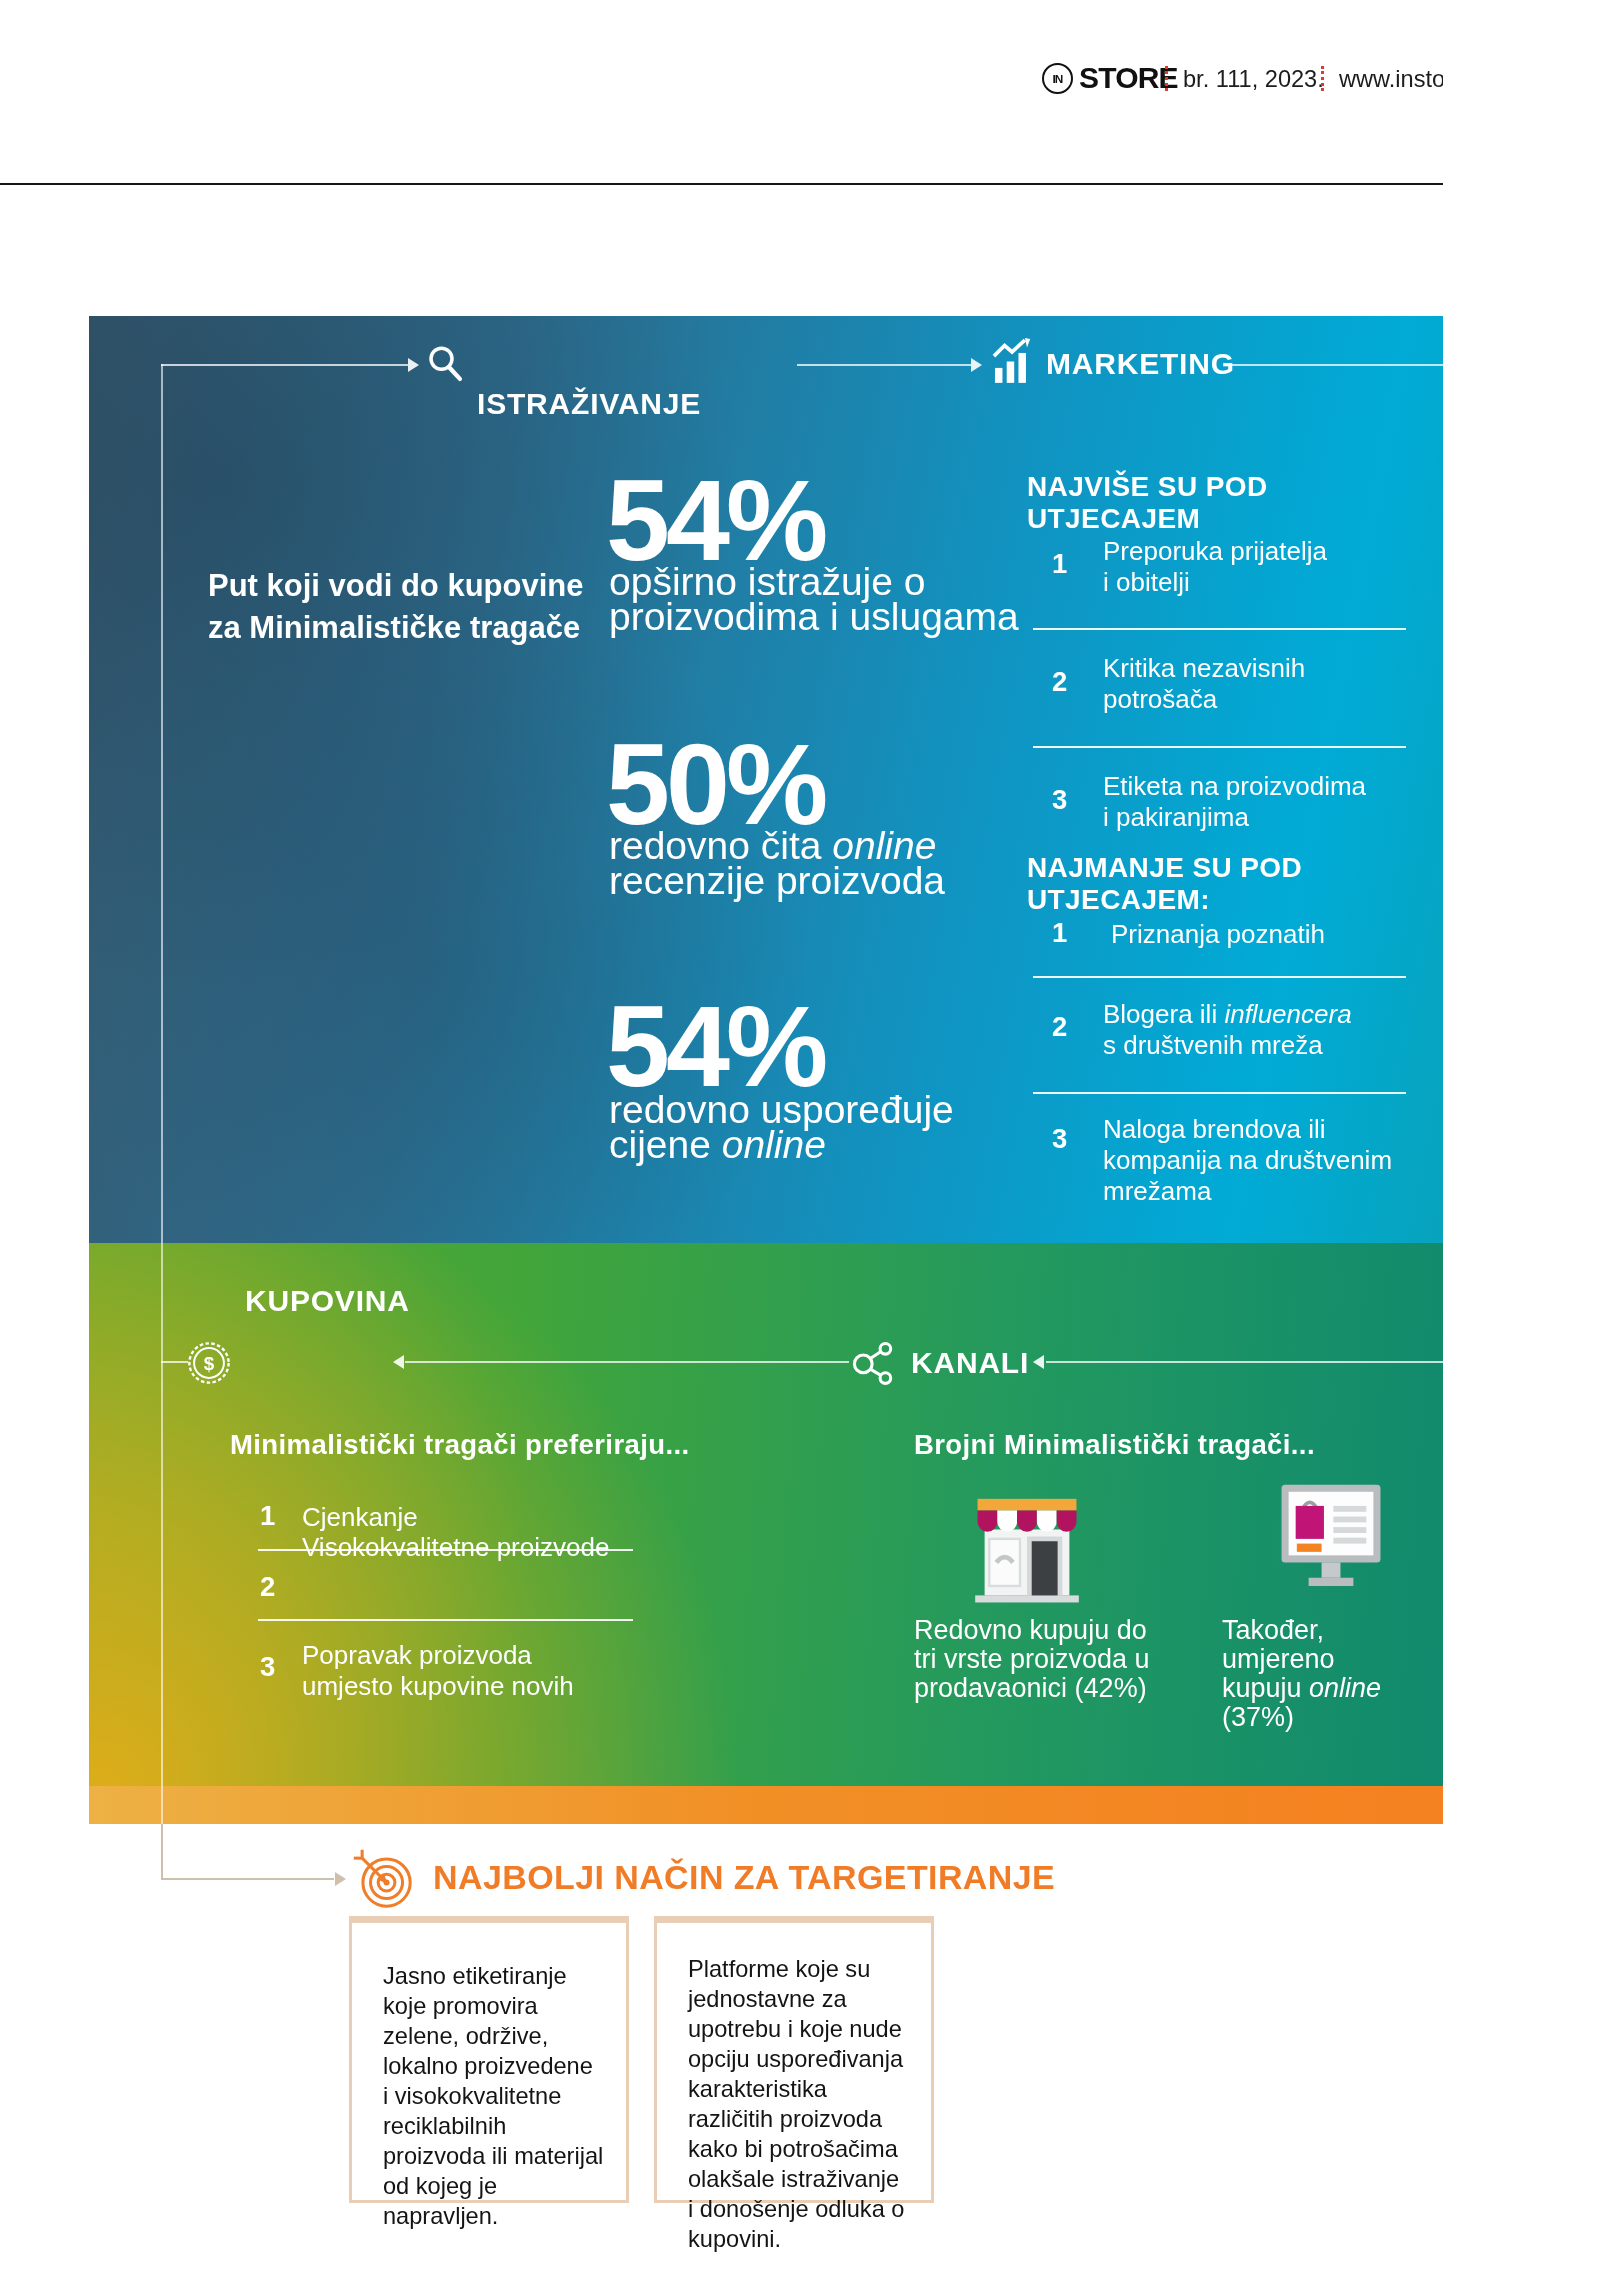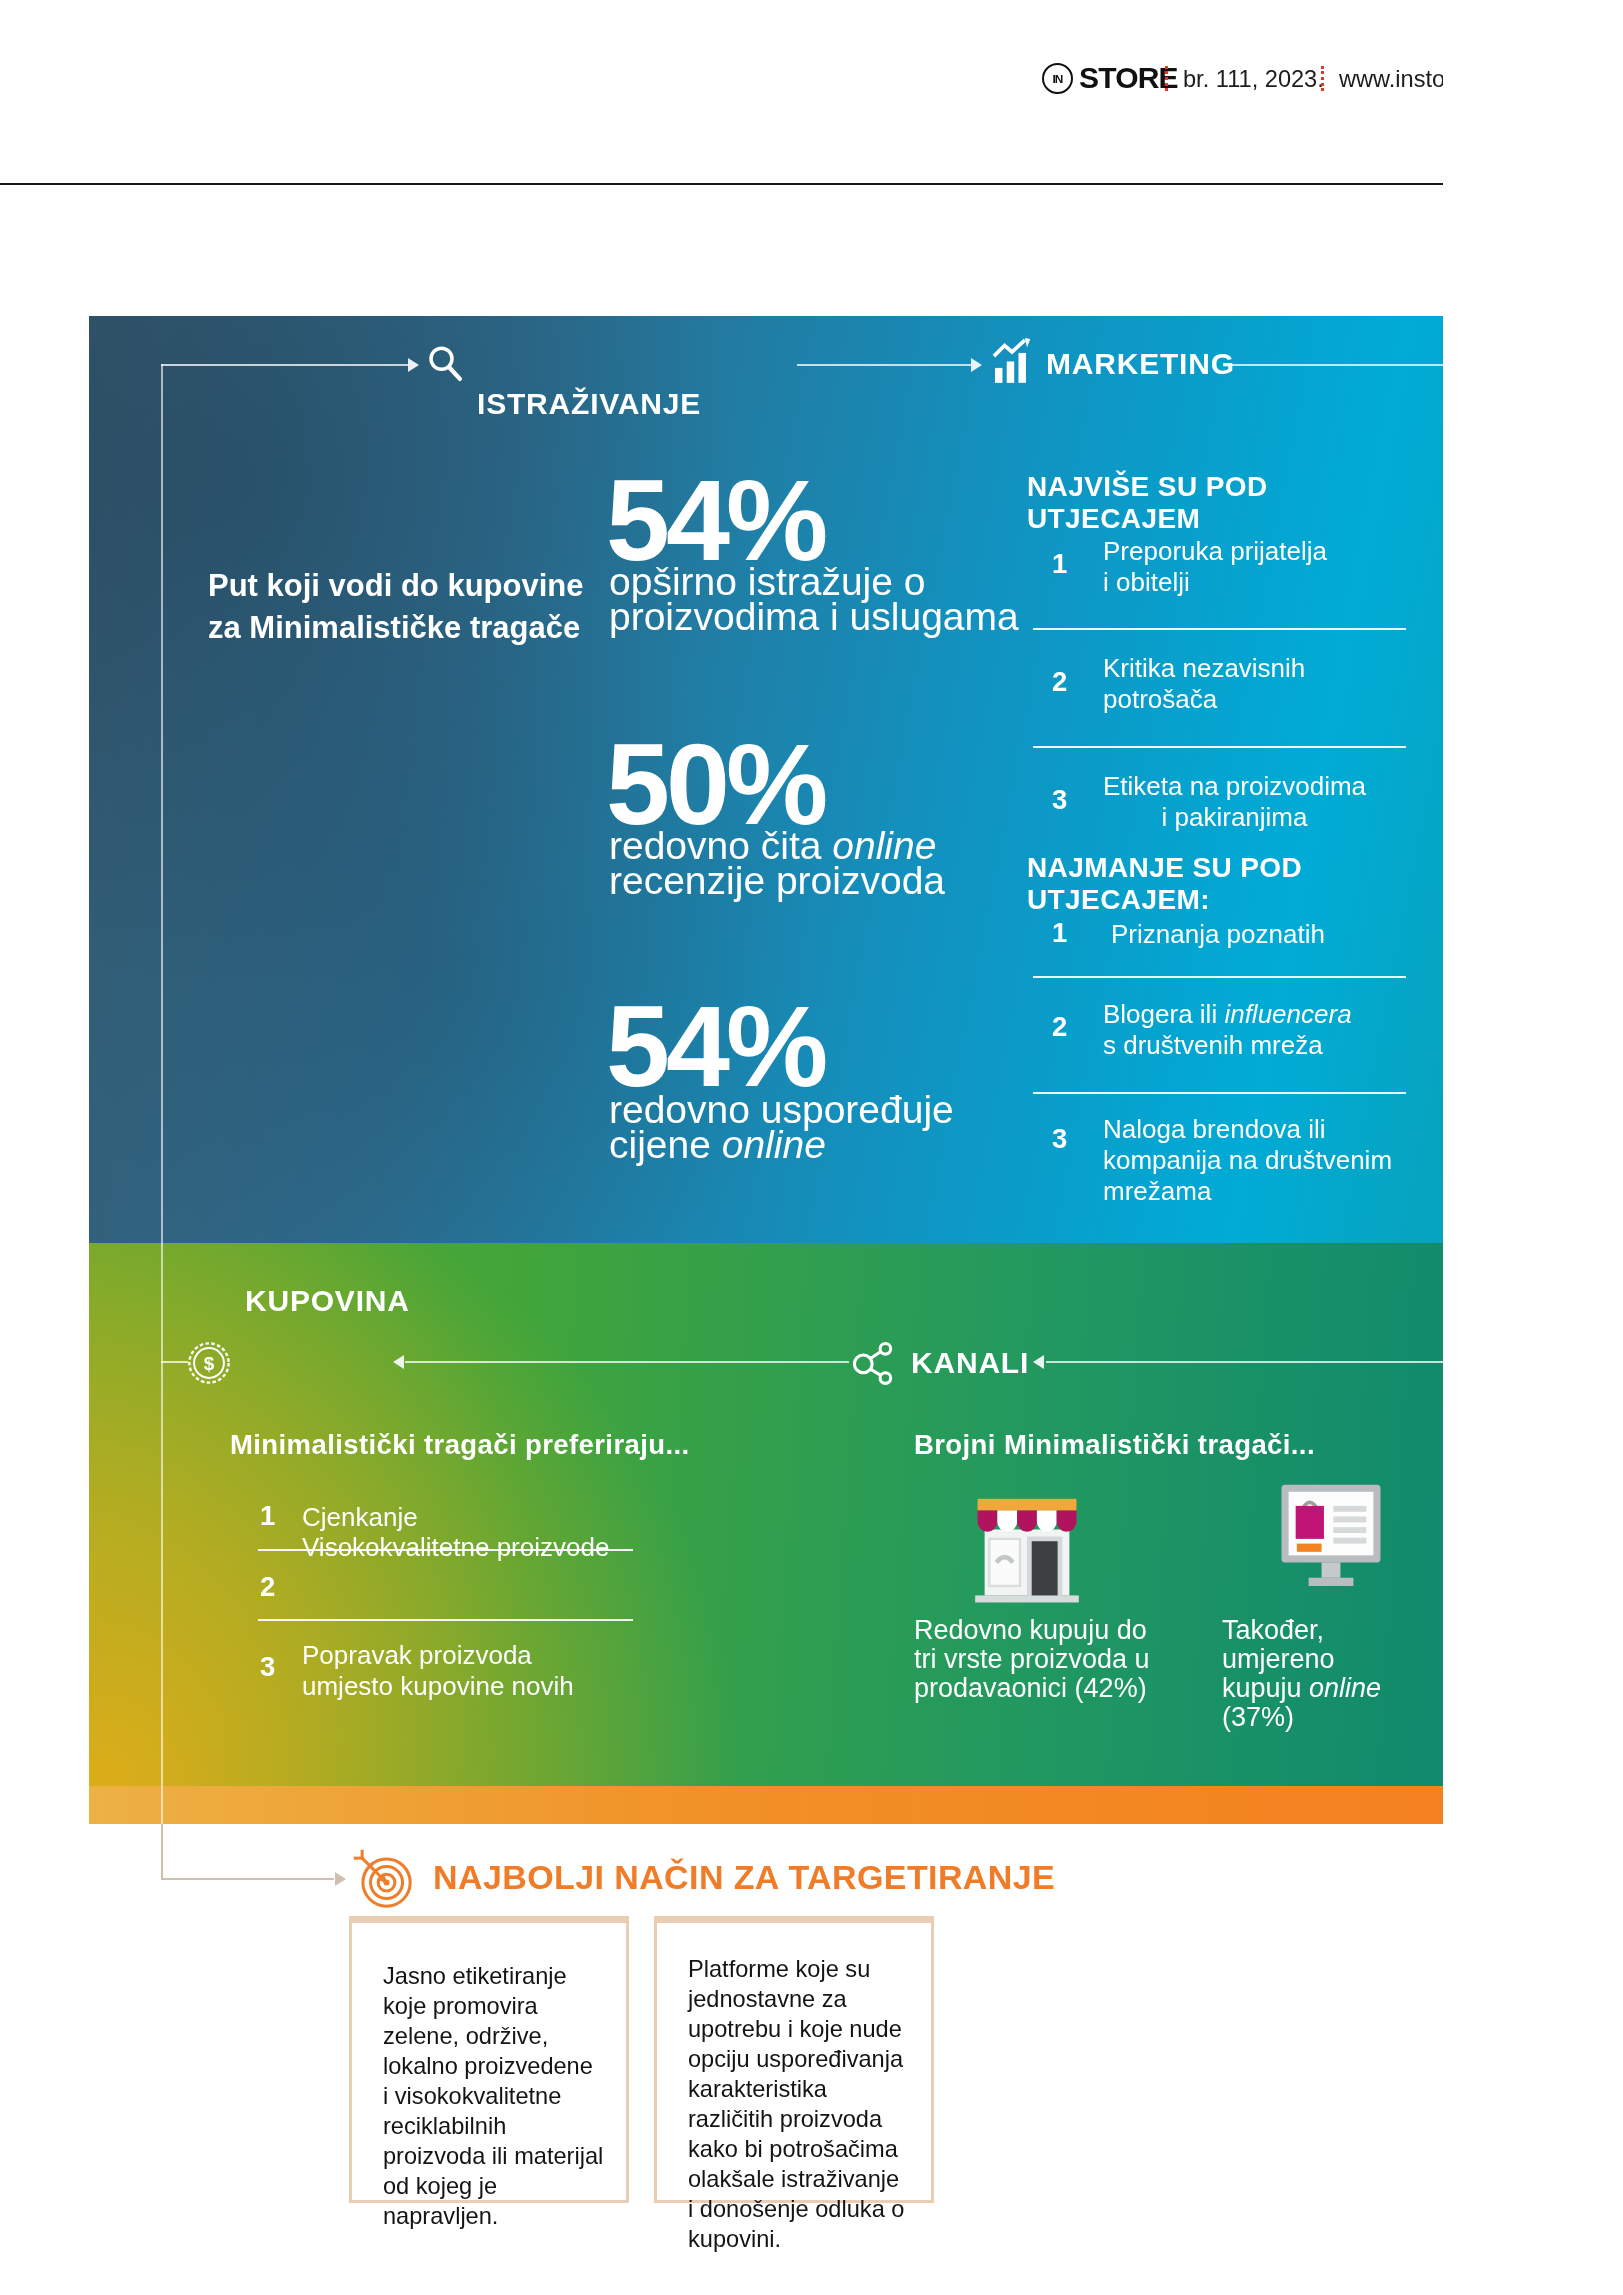--- a/index.html
+++ b/index.html
@@ -175,21 +175,21 @@
         <div>i obitelji</div>
     </div>
     <div class="sep" style="left:1033px;top:628px;width:373px;"></div>
     <div class="li-num" style="left:1052px;top:666px;">2</div>
     <div class="li-text" style="left:1103px;top:653px;">
       <div>Kritika nezavisnih</div>
         <div>potrošača</div>
     </div>
     <div class="sep" style="left:1033px;top:746px;width:373px;"></div>
     <div class="li-num" style="left:1052px;top:784px;">3</div>
-    <div class="li-text" style="left:1103px;top:771px;text-align:center;">
+    <div class="li-text" style="left:1103px;top:771px;">
       <div>Etiketa na proizvodima</div>
         <div>i pakiranjima</div>
     </div>
   </div>
 
   <div class="list-title" style="left:1027px;top:852px;">NAJMANJE SU POD UTJECAJEM:</div>
   <div>
     <div class="li-num" style="left:1052px;top:917px;">1</div>
     <div class="li-text" style="left:1111px;top:919px;">
       <div>Priznanja poznatih</div>

